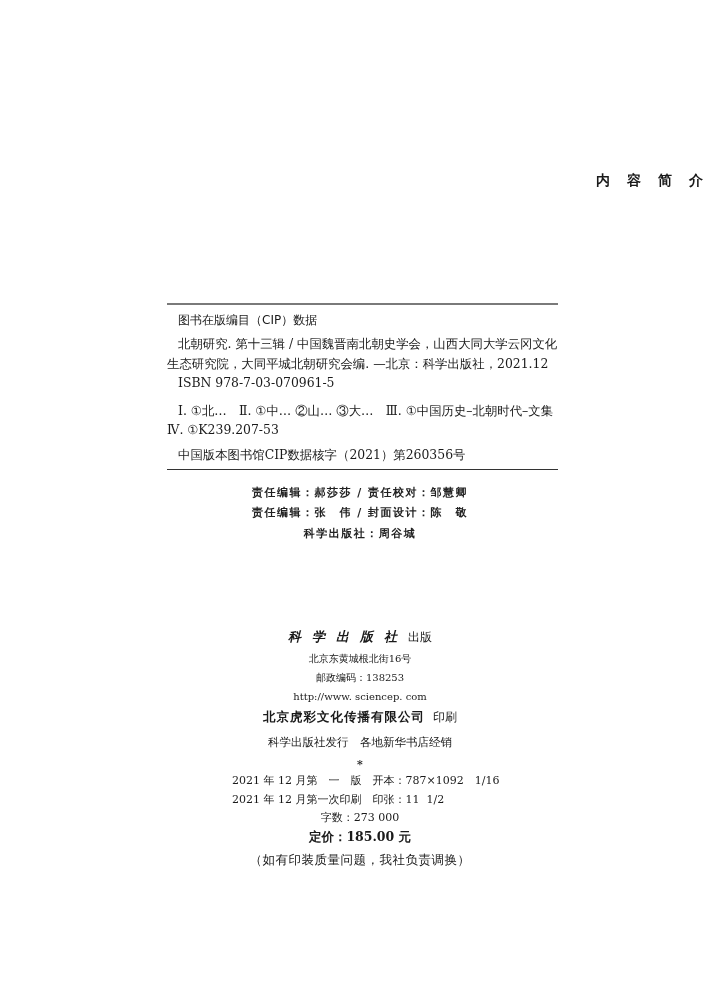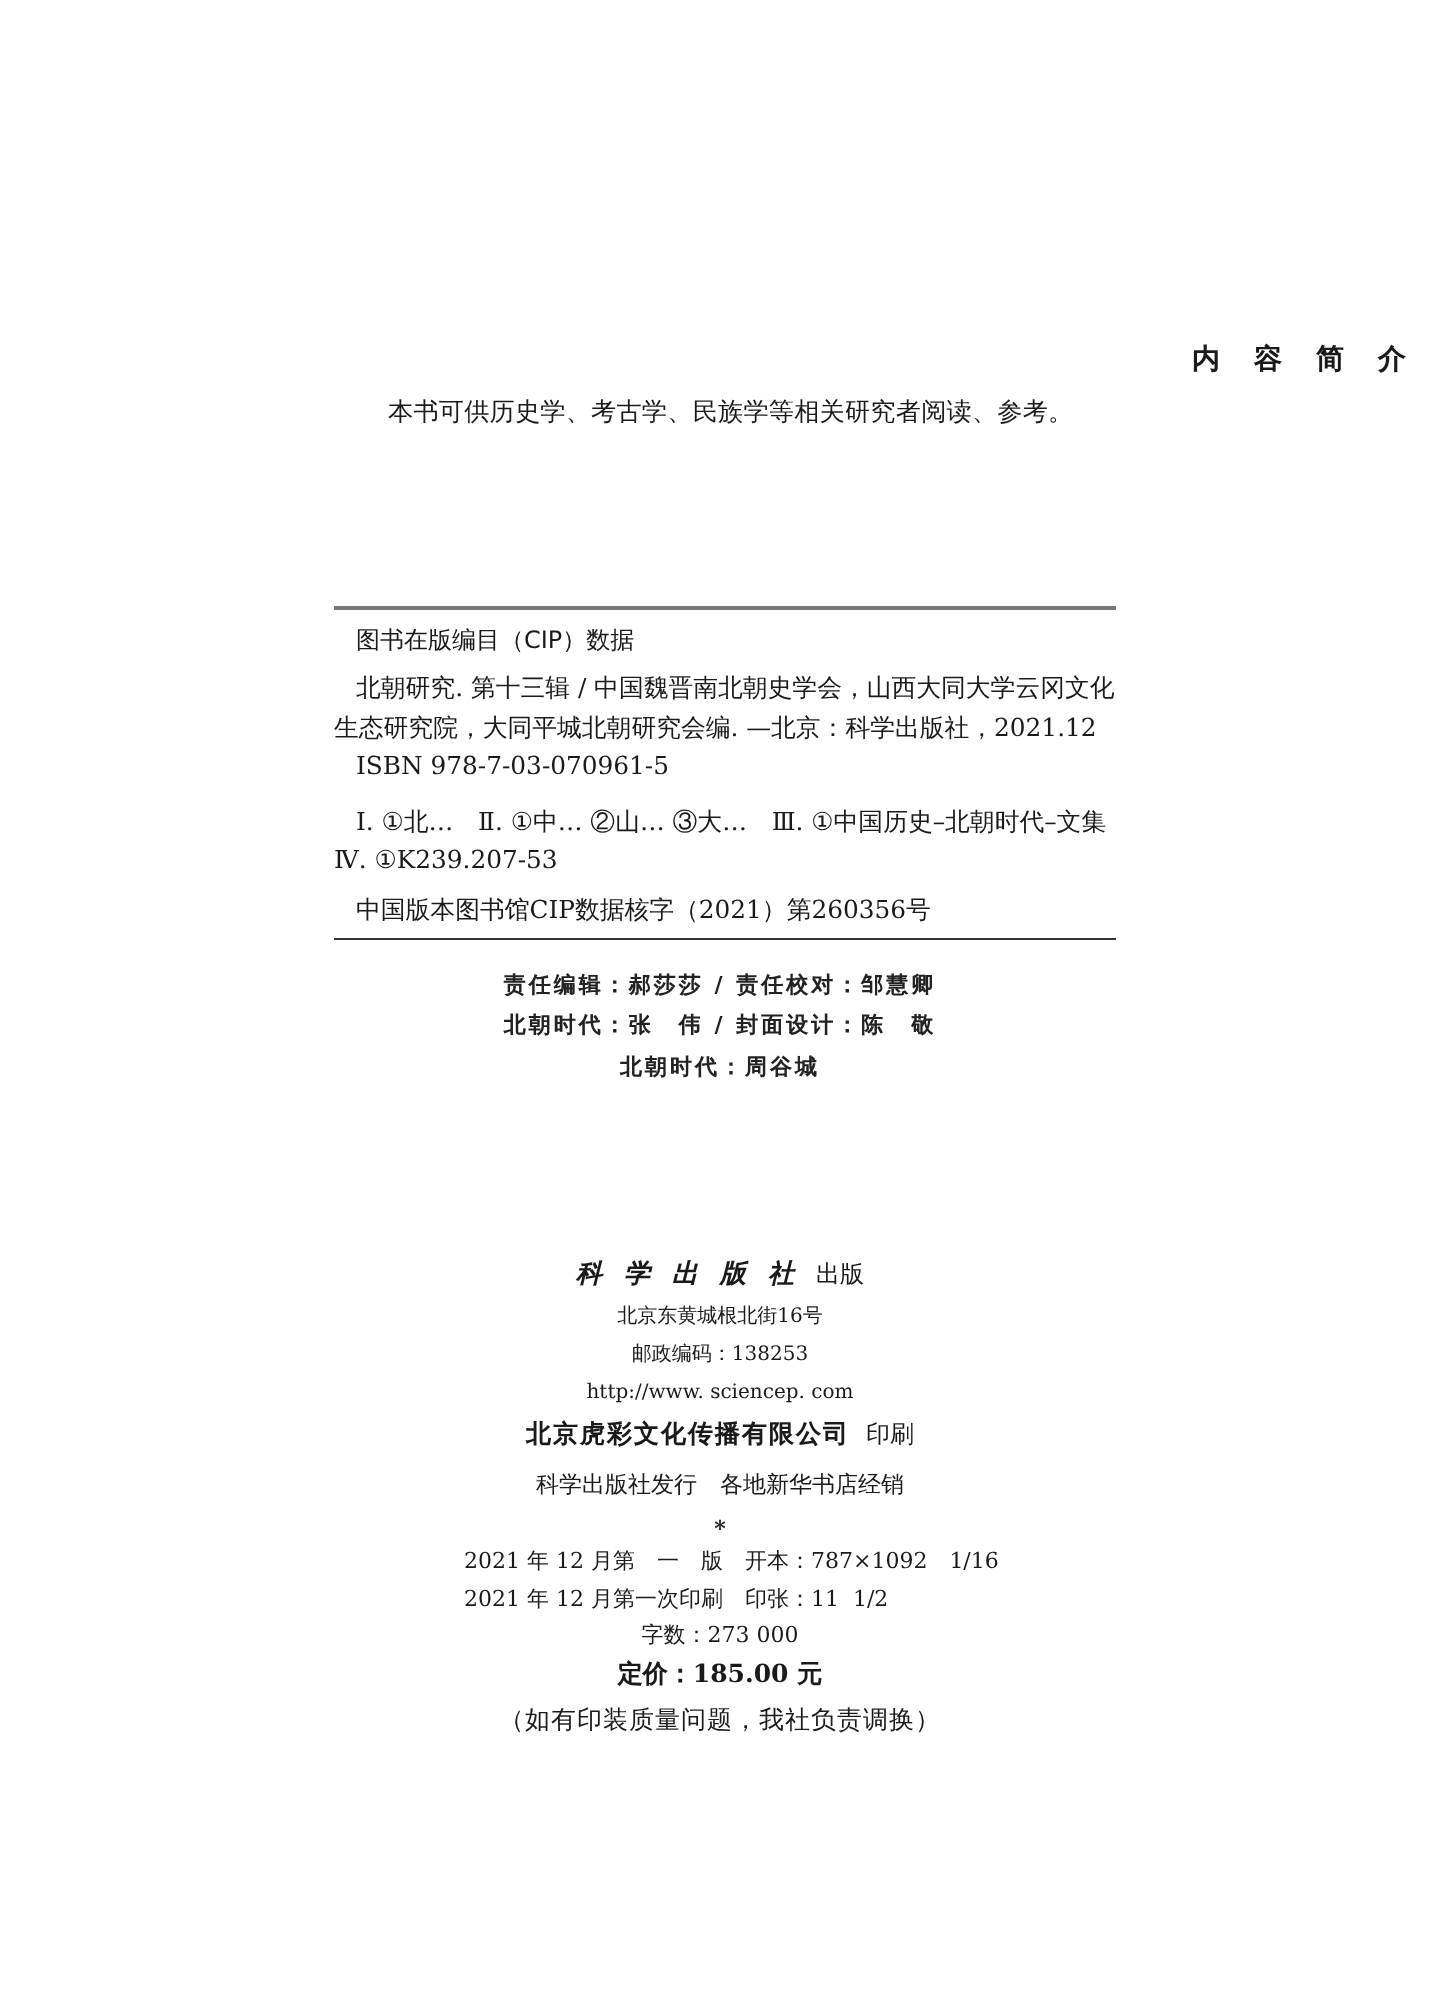--- a/index.html
+++ b/index.html
@@ -113,36 +113,35 @@
       font-size: 11px;
       line-height: 16px;
       white-space: pre;
     }
   </style>
 </head>
 <body>
 
 <div class="summary-title">内容简介</div>
 <div class="summary-body">
-  <p>本书可供历史学、考古学、民族学等相关研究者阅读、参考。</p>
 </div>
 
 <div class="cip-rule-top"></div>
 <div class="cip-heading">图书在版编目（CIP）数据</div>
 <div class="cip-line" style="left:178px; top:335px;">北朝研究. 第十三辑 / 中国魏晋南北朝史学会，山西大同大学云冈文化</div>
 <div class="cip-line" style="left:167px; top:355px;">生态研究院，大同平城北朝研究会编. —北京：科学出版社，2021.12</div>
 <div class="cip-line" style="left:178px; top:374px;">ISBN 978-7-03-070961-5</div>
 <div class="cip-line" style="left:178px; top:402px;">Ⅰ. ①北…　Ⅱ. ①中… ②山… ③大…　Ⅲ. ①中国历史–北朝时代–文集</div>
 <div class="cip-line" style="left:167px; top:421px;">Ⅳ. ①K239.207-53</div>
 <div class="cip-line" style="left:178px; top:446px;">中国版本图书馆CIP数据核字（2021）第260356号</div>
 <div class="cip-rule-bottom"></div>
 
 <div class="credit-line" style="top:485px;">责任编辑：郝莎莎 / 责任校对：邹慧卿</div>
-<div class="credit-line" style="top:505px;">北朝时代：张　伟 / 封面设计：陈　敬</div>
-<div class="credit-line" style="top:526px;">北朝时代：周谷城</div>
+<div class="credit-line" style="top:505px;">责任编辑：张　伟 / 封面设计：陈　敬</div>
+<div class="credit-line" style="top:526px;">科学出版社：周谷城</div>
 
 <div class="center-line normal" style="top:629px;">
   <span class="publisher-name">科学出版社</span><span>出版</span>
 </div>
 <div class="center-line small" style="top:652px;">北京东黄城根北街16号</div>
 <div class="center-line small" style="top:671px;">邮政编码：138253</div>
 <div class="center-line small" style="top:690px;">http://www. sciencep. com</div>
 <div class="center-line normal" style="top:709px;">
   <span class="printer-name">北京虎彩文化传播有限公司</span><span style="margin-left:8px;">印刷</span>
 </div>

